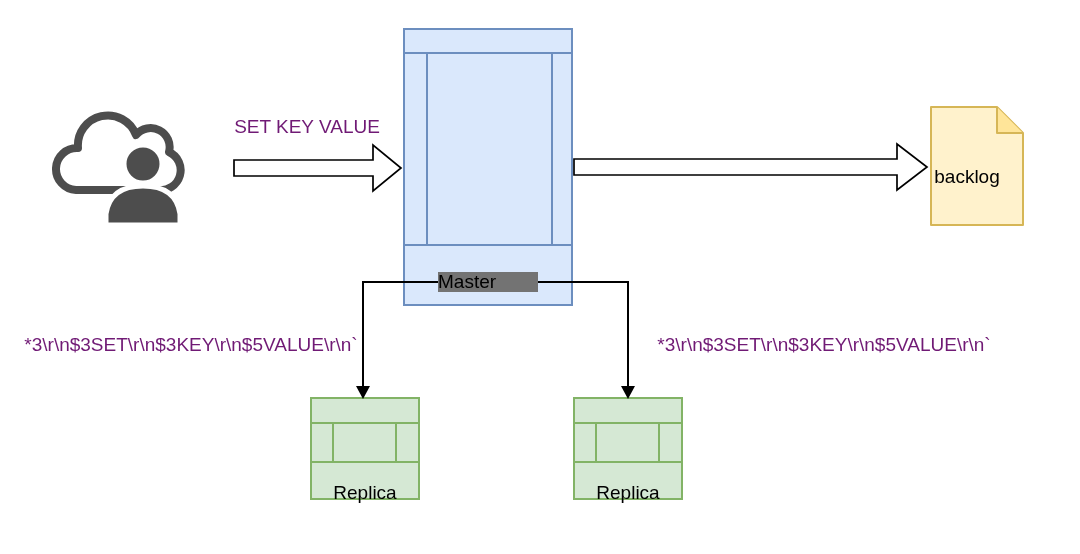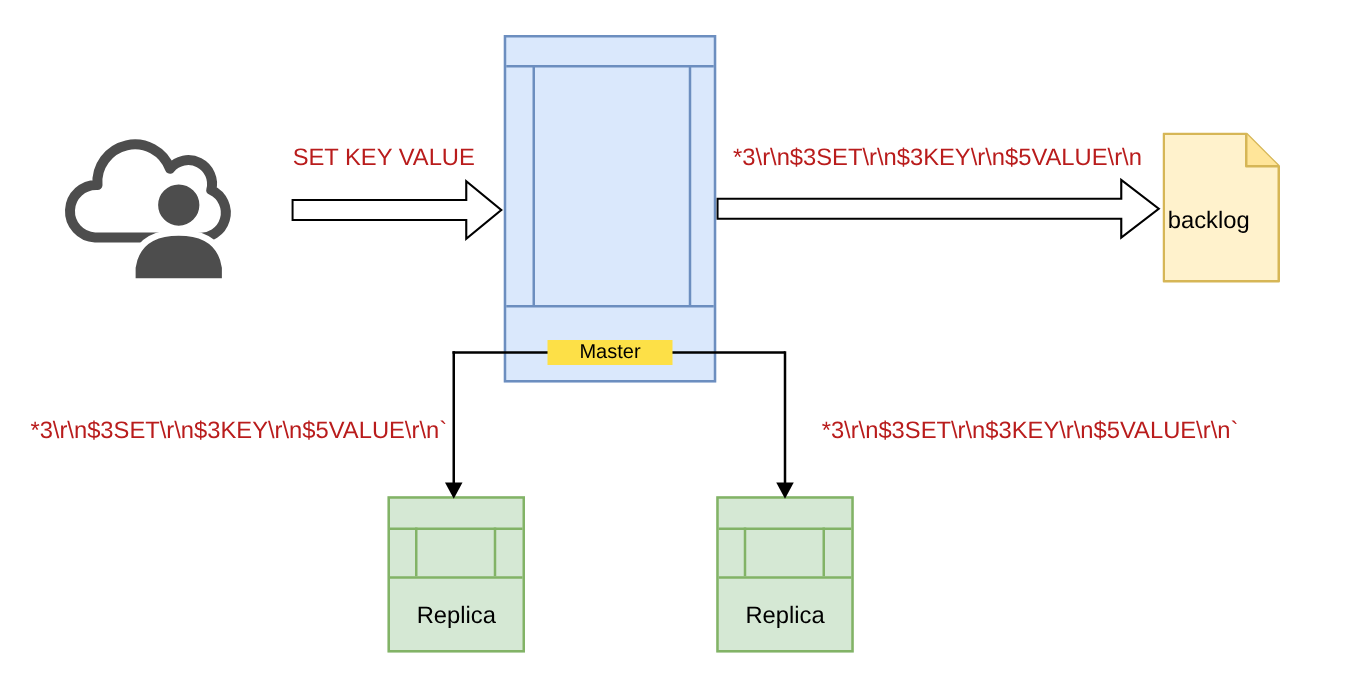--- a/index.html
+++ b/index.html
@@ -12,21 +12,21 @@
     position: relative;
     width: 1080px;
     height: 554px;
     background: #ffffff;
     overflow: hidden;
   }
   .abs { position: absolute; }
 
   .txt {
     position: absolute;
-    color: #b91c1c;
+    color: #701a75;
     font-size: 19px;
     line-height: 22px;
     text-align: center;
     white-space: nowrap;
   }
 
   
   .master-box {
     position: absolute;
     left: 403px; top: 28px;
@@ -34,21 +34,21 @@
     background: #dae8fc;
     border: 2px solid #6c8ebf;
     box-sizing: border-box;
   }
   .master-box .hline { position: absolute; left: 0; right: 0; border-top: 2px solid #6c8ebf; }
   .master-box .vline { position: absolute; width: 0; border-left: 2px solid #6c8ebf; }
 
   
   .replica-box {
     position: absolute;
-    width: 110px; height: 125px;
+    width: 110px; height: 103px;
     background: #d5e8d4;
     border: 2px solid #82b366;
     box-sizing: border-box;
   }
   .replica-box .hline { position: absolute; left: 0; right: 0; border-top: 2px solid #82b366; }
   .replica-box .vline { position: absolute; width: 0; border-left: 2px solid #82b366; }
   .replica-label {
     position: absolute;
     left: 0; width: 106px; top: 84px; height: 20px;
     font-size: 19px; line-height: 20px; text-align: center;
@@ -63,23 +63,22 @@
     width: 0; height: 0;
     border-left: 7px solid transparent;
     border-right: 7px solid transparent;
     border-top: 13px solid #000;
     z-index: 3;
   }
   .master-label {
     position: absolute;
     left: 438px; top: 272px;
     width: 100px; height: 20px;
-    background: #fde047;
-    font-size: 16px; line-height: 20px;
-    text-align: center;
+    background: #737373;
+    font-size: 19px; line-height: 20px;
     z-index: 4;
   }
   .backlog-label {
     position: absolute;
     left: 932px; top: 167px;
     width: 70px; height: 20px;
     font-size: 19px; line-height: 20px;
     text-align: center;
     z-index: 2;
   }
@@ -101,21 +100,20 @@
     <polygon points="1,17 140,17 140,2 168,25 140,48 140,33 1,33" fill="#ffffff" stroke="#000000" stroke-width="1.7" stroke-linejoin="miter"></polygon>
   </svg>
 
   <div class="master-box">
     <div class="hline" style="top:22px;"></div>
     <div class="hline" style="top:214px;"></div>
     <div class="vline" style="left:21px; top:22px; height:192px;"></div>
     <div class="vline" style="left:146px; top:22px; height:192px;"></div>
   </div>
 
-  <div class="txt" style="left:570px; top:116px; width:360px;">*3\r\n$3SET\r\n$3KEY\r\n$5VALUE\r\n</div>
 
   <svg class="abs" style="left:573px; top:142px;" width="356" height="50" viewBox="0 0 356 50">
     <polygon points="1,17 324,17 324,2 354,25 324,48 324,33 1,33" fill="#ffffff" stroke="#000000" stroke-width="1.7" stroke-linejoin="miter"></polygon>
   </svg>
 
   <svg class="abs" style="left:930px; top:106px;" width="95" height="121" viewBox="0 0 95 121">
     <path d="M1,1 L67,1 L93,27 L93,119 L1,119 Z" fill="#fff2cc" stroke="#d6b656" stroke-width="2" stroke-linejoin="round"></path>
     <path d="M67,1 L67,27 L93,27" fill="#ffe599" stroke="#d6b656" stroke-width="2" stroke-linejoin="round"></path>
   </svg>
   <div class="backlog-label">backlog</div>

